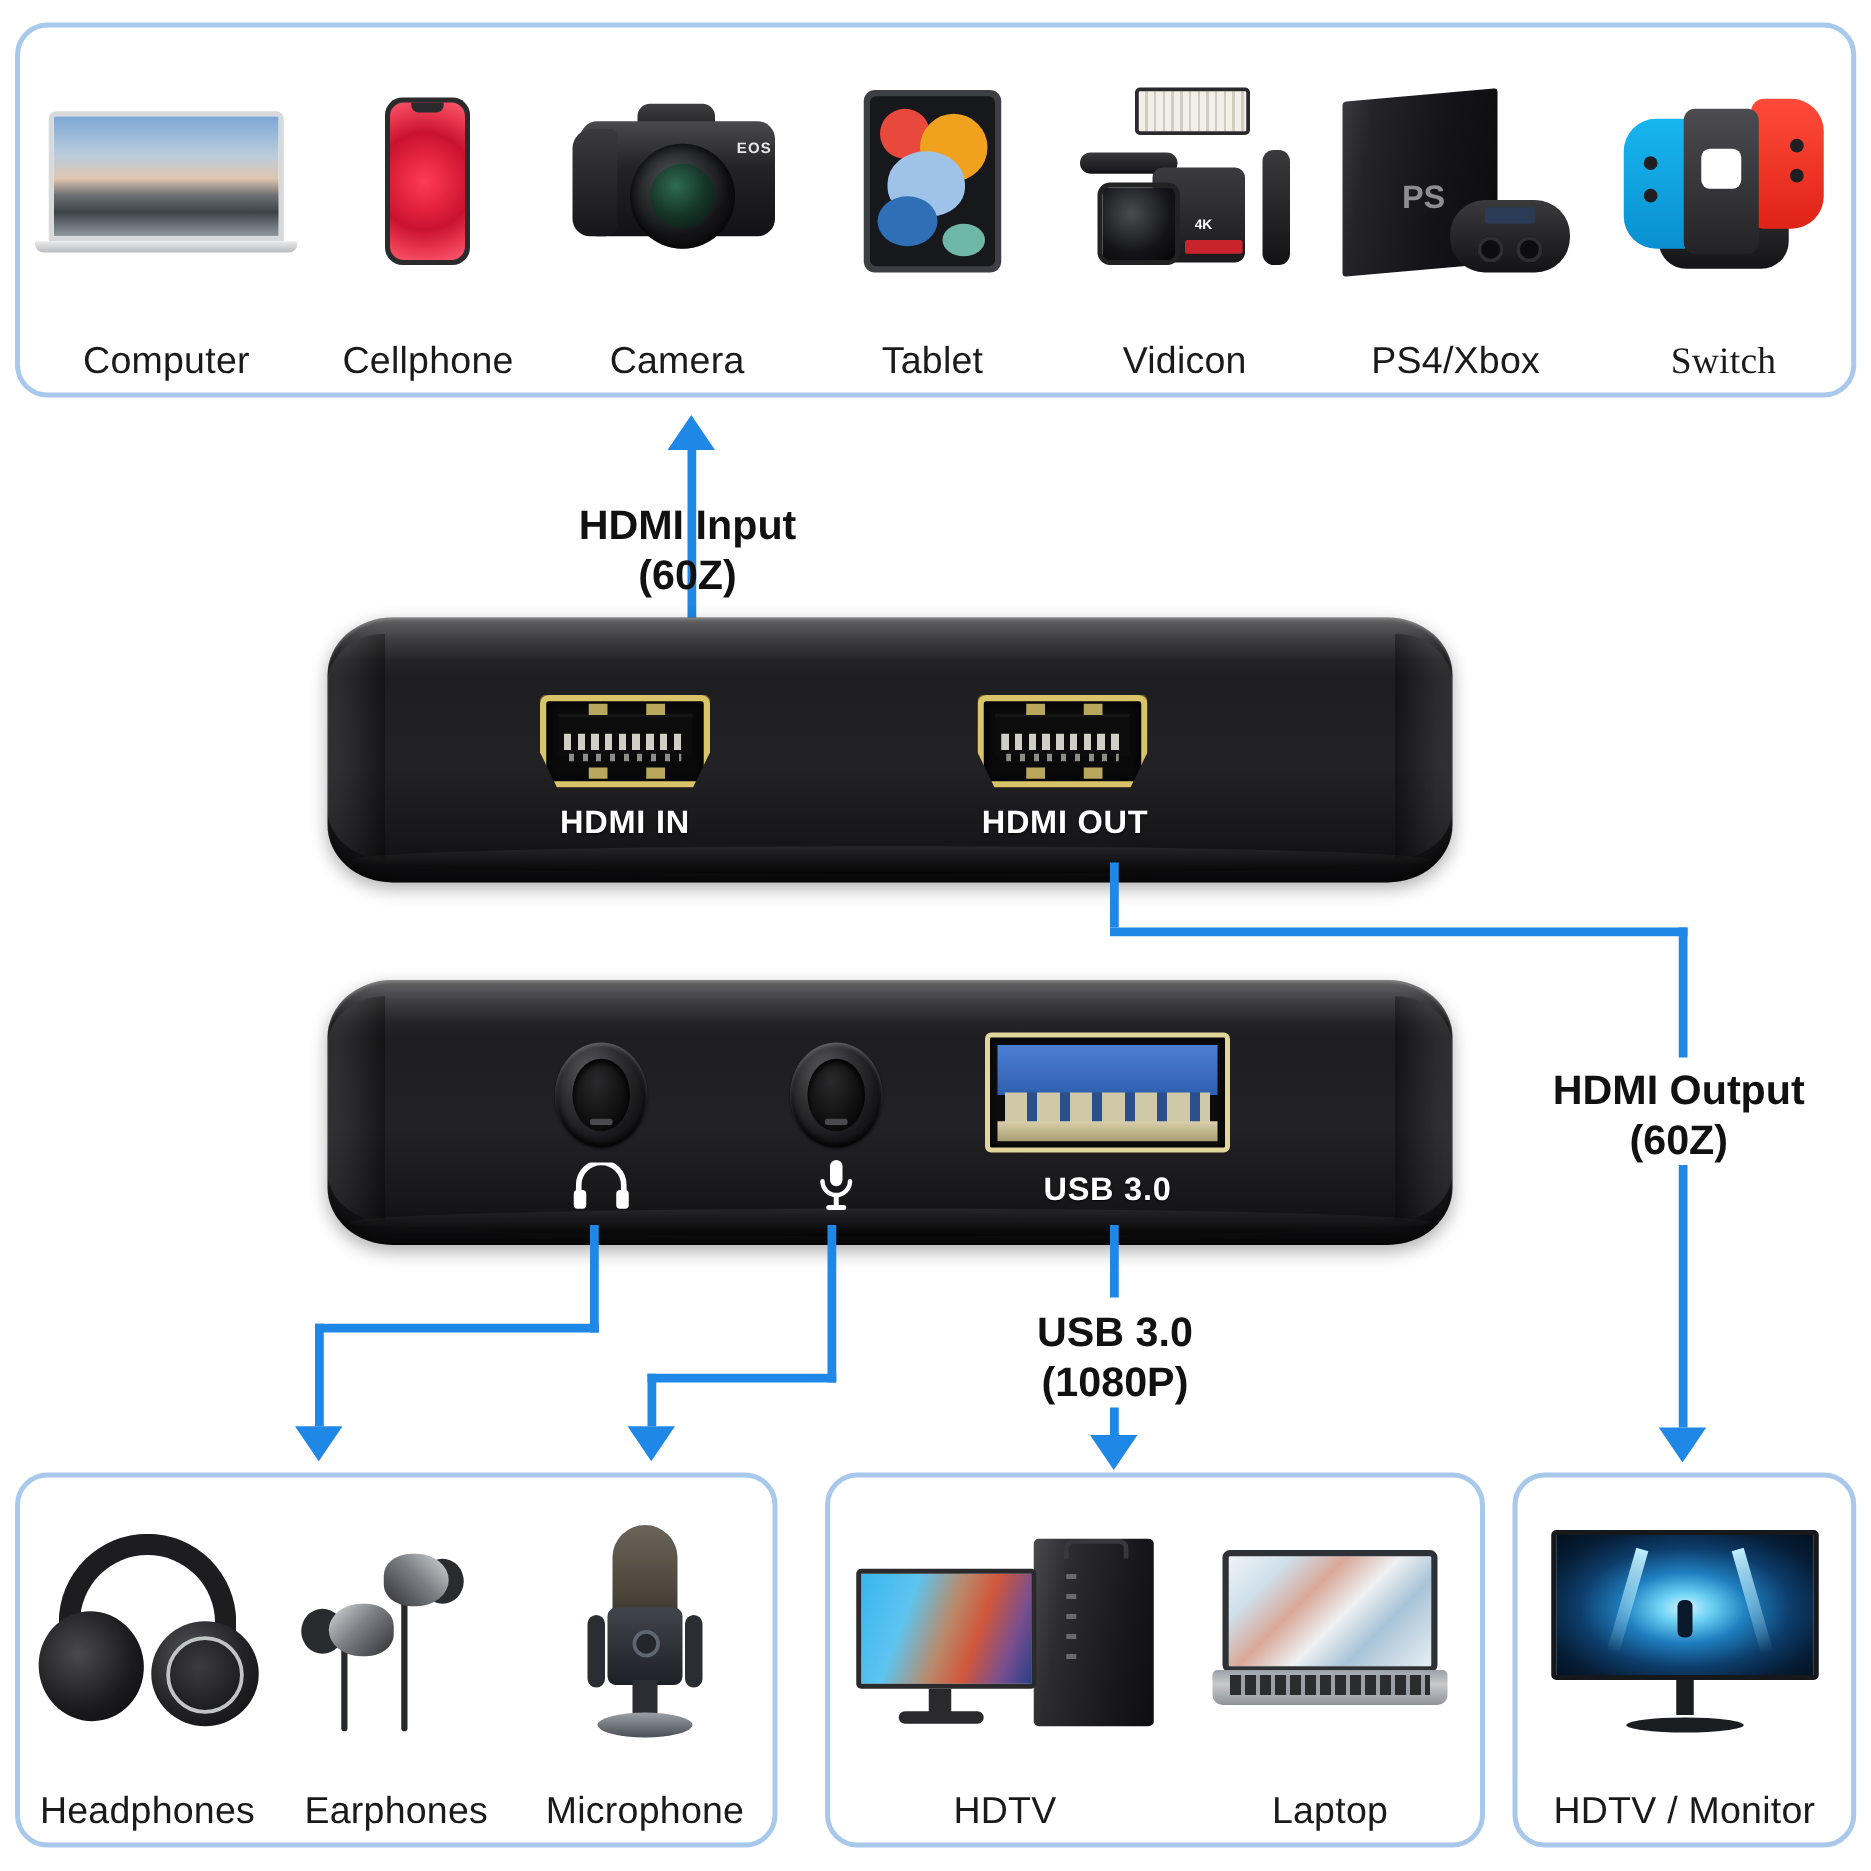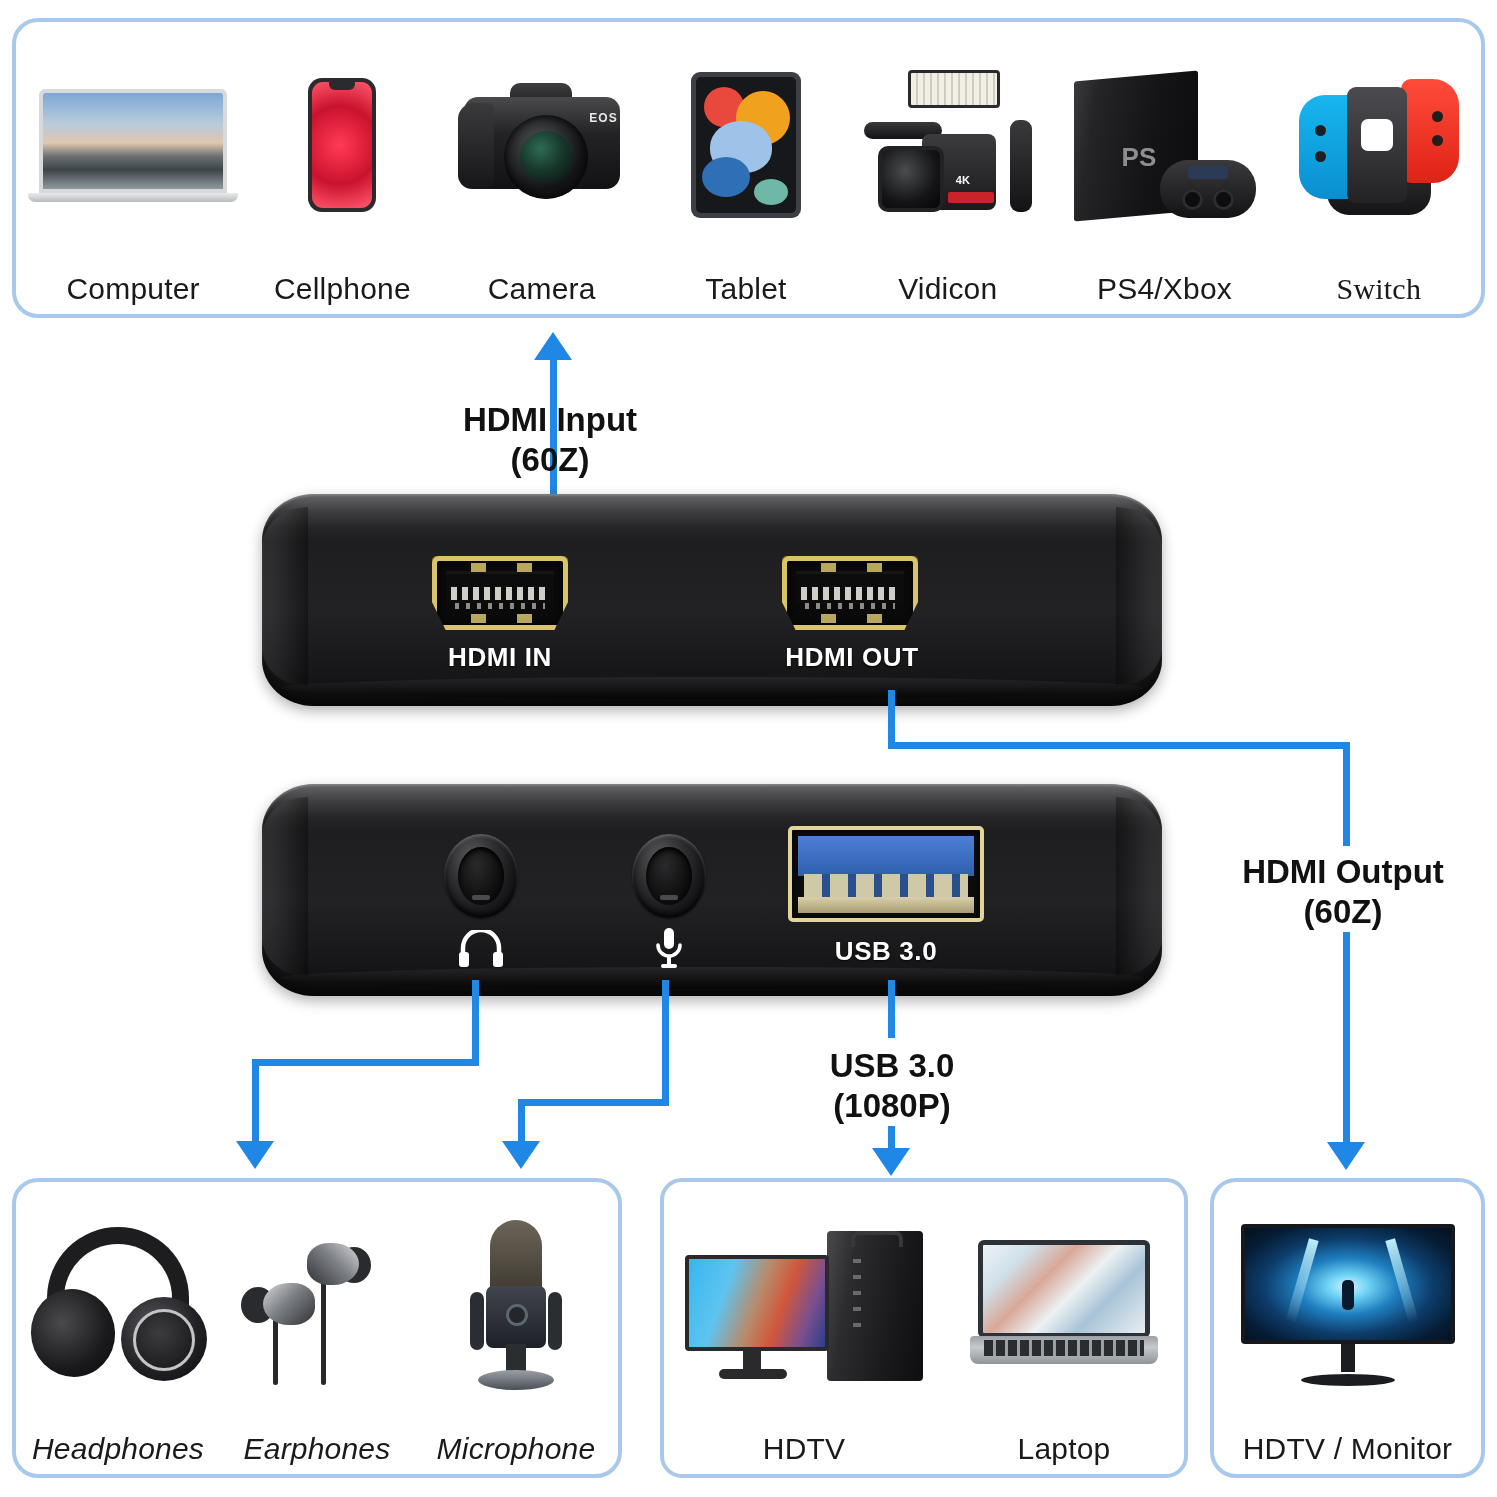--- a/index.html
+++ b/index.html
@@ -544,21 +544,21 @@
   <div class="arrow down" style="left:502px; top:1141px;"></div>
 
   <div class="ln v" style="left:888px; top:980px; height:58px;"></div>
   <div class="note" style="left:742px; top:1046px; width:300px;">
     <span>USB 3.0</span><br>
     <span>(1080P)</span>
   </div>
   <div class="ln v" style="left:888px; top:1126px; height:24px;"></div>
   <div class="arrow down" style="left:872px; top:1148px;"></div>
 
-  <div class="group-box" style="left:12px; top:1178px; width:610px; height:300px;font-style:italic;">
+  <div class="group-box" style="left:12px; top:1178px; width:610px; height:300px;">
     <div class="dev-row">
       <div class="dev" style="width:200px;">
         <div class="dev-art">
           <div class="art hp">
             <div class="hp-band"></div>
             <div class="hp-cup-l"></div>
             <div class="hp-cup-r"></div>
             <div class="hp-ring"></div>
           </div>
         </div>
@@ -589,21 +589,21 @@
             <div class="mic-knob"></div>
             <div class="mic-stem"></div>
             <div class="mic-base"></div>
           </div>
         </div>
         <div class="dev-label">Microphone</div>
       </div>
     </div>
   </div>
 
-  <div class="group-box" style="left:660px; top:1178px; width:528px; height:300px;border-radius:22px;">
+  <div class="group-box" style="left:660px; top:1178px; width:528px; height:300px;">
     <div class="dev-row">
       <div class="dev" style="width:260px;">
         <div class="dev-art">
           <div class="art pc">
             <div class="pc-tower">
                 <div class="pc-handle"></div>
               </div>
             <div class="pc-dots"></div>
             <div class="pc-mon"></div>
             <div class="pc-stand"></div>

